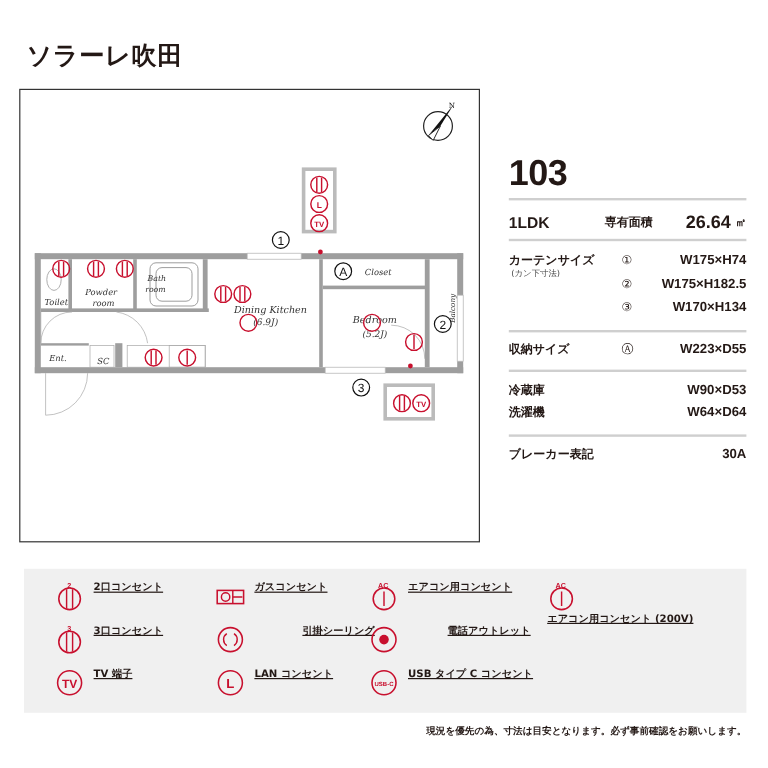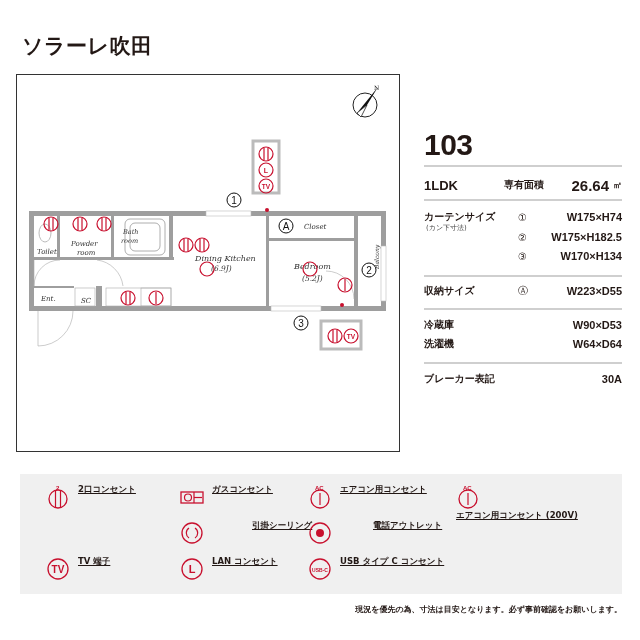--- a/index.html
+++ b/index.html
@@ -233,20 +233,29 @@
   <div class="lg-item" style="left:436px; top:10px;flex-direction:column;">
     <svg class="lg-icon" width="26" height="30">
         <text x="7" y="6" font-size="6" fill="#c8102e" font-family="Liberation Sans, sans-serif" font-weight="bold">AC</text>
         <circle cx="12" cy="15" r="9" fill="none" stroke="#c8102e" stroke-width="1.3"></circle>
         <line x1="12" y1="9" x2="12" y2="21" stroke="#c8102e" stroke-width="1.2"></line>
         <text x="4" y="30" font-size="5.5" fill="#c8102e" font-family="Liberation Sans, sans-serif" font-weight="bold">200V</text>
       </svg>
     <span>エアコン用コンセント (200V)</span>
   </div>
 
+  <div class="lg-item" style="left:26px; top:46px;">
+    <svg class="lg-icon" width="26" height="26">
+        <text x="10" y="6" font-size="6" fill="#c8102e" font-family="Liberation Sans, sans-serif">3</text>
+        <circle cx="12" cy="15" r="9" fill="none" stroke="#c8102e" stroke-width="1.3"></circle>
+        <line x1="9.5" y1="7" x2="9.5" y2="23" stroke="#c8102e" stroke-width="1.2"></line>
+        <line x1="14.5" y1="7" x2="14.5" y2="23" stroke="#c8102e" stroke-width="1.2"></line>
+      </svg>
+    <span>3口コンセント</span>
+  </div>
   <div class="lg-item" style="left:160px; top:46px;gap:40px;">
     <svg class="lg-icon" width="26" height="26">
         <circle cx="12" cy="13" r="10" fill="none" stroke="#c8102e" stroke-width="1.3"></circle>
         <path d="M9,8 A6,6 0 0 0 9,18" fill="none" stroke="#c8102e" stroke-width="1.2"></path>
         <path d="M15,8 A6,6 0 0 1 15,18" fill="none" stroke="#c8102e" stroke-width="1.2"></path>
       </svg>
     <span>引掛シーリング</span>
   </div>
   <div class="lg-item" style="left:288px; top:46px;gap:33px;">
     <svg class="lg-icon" width="26" height="26">

